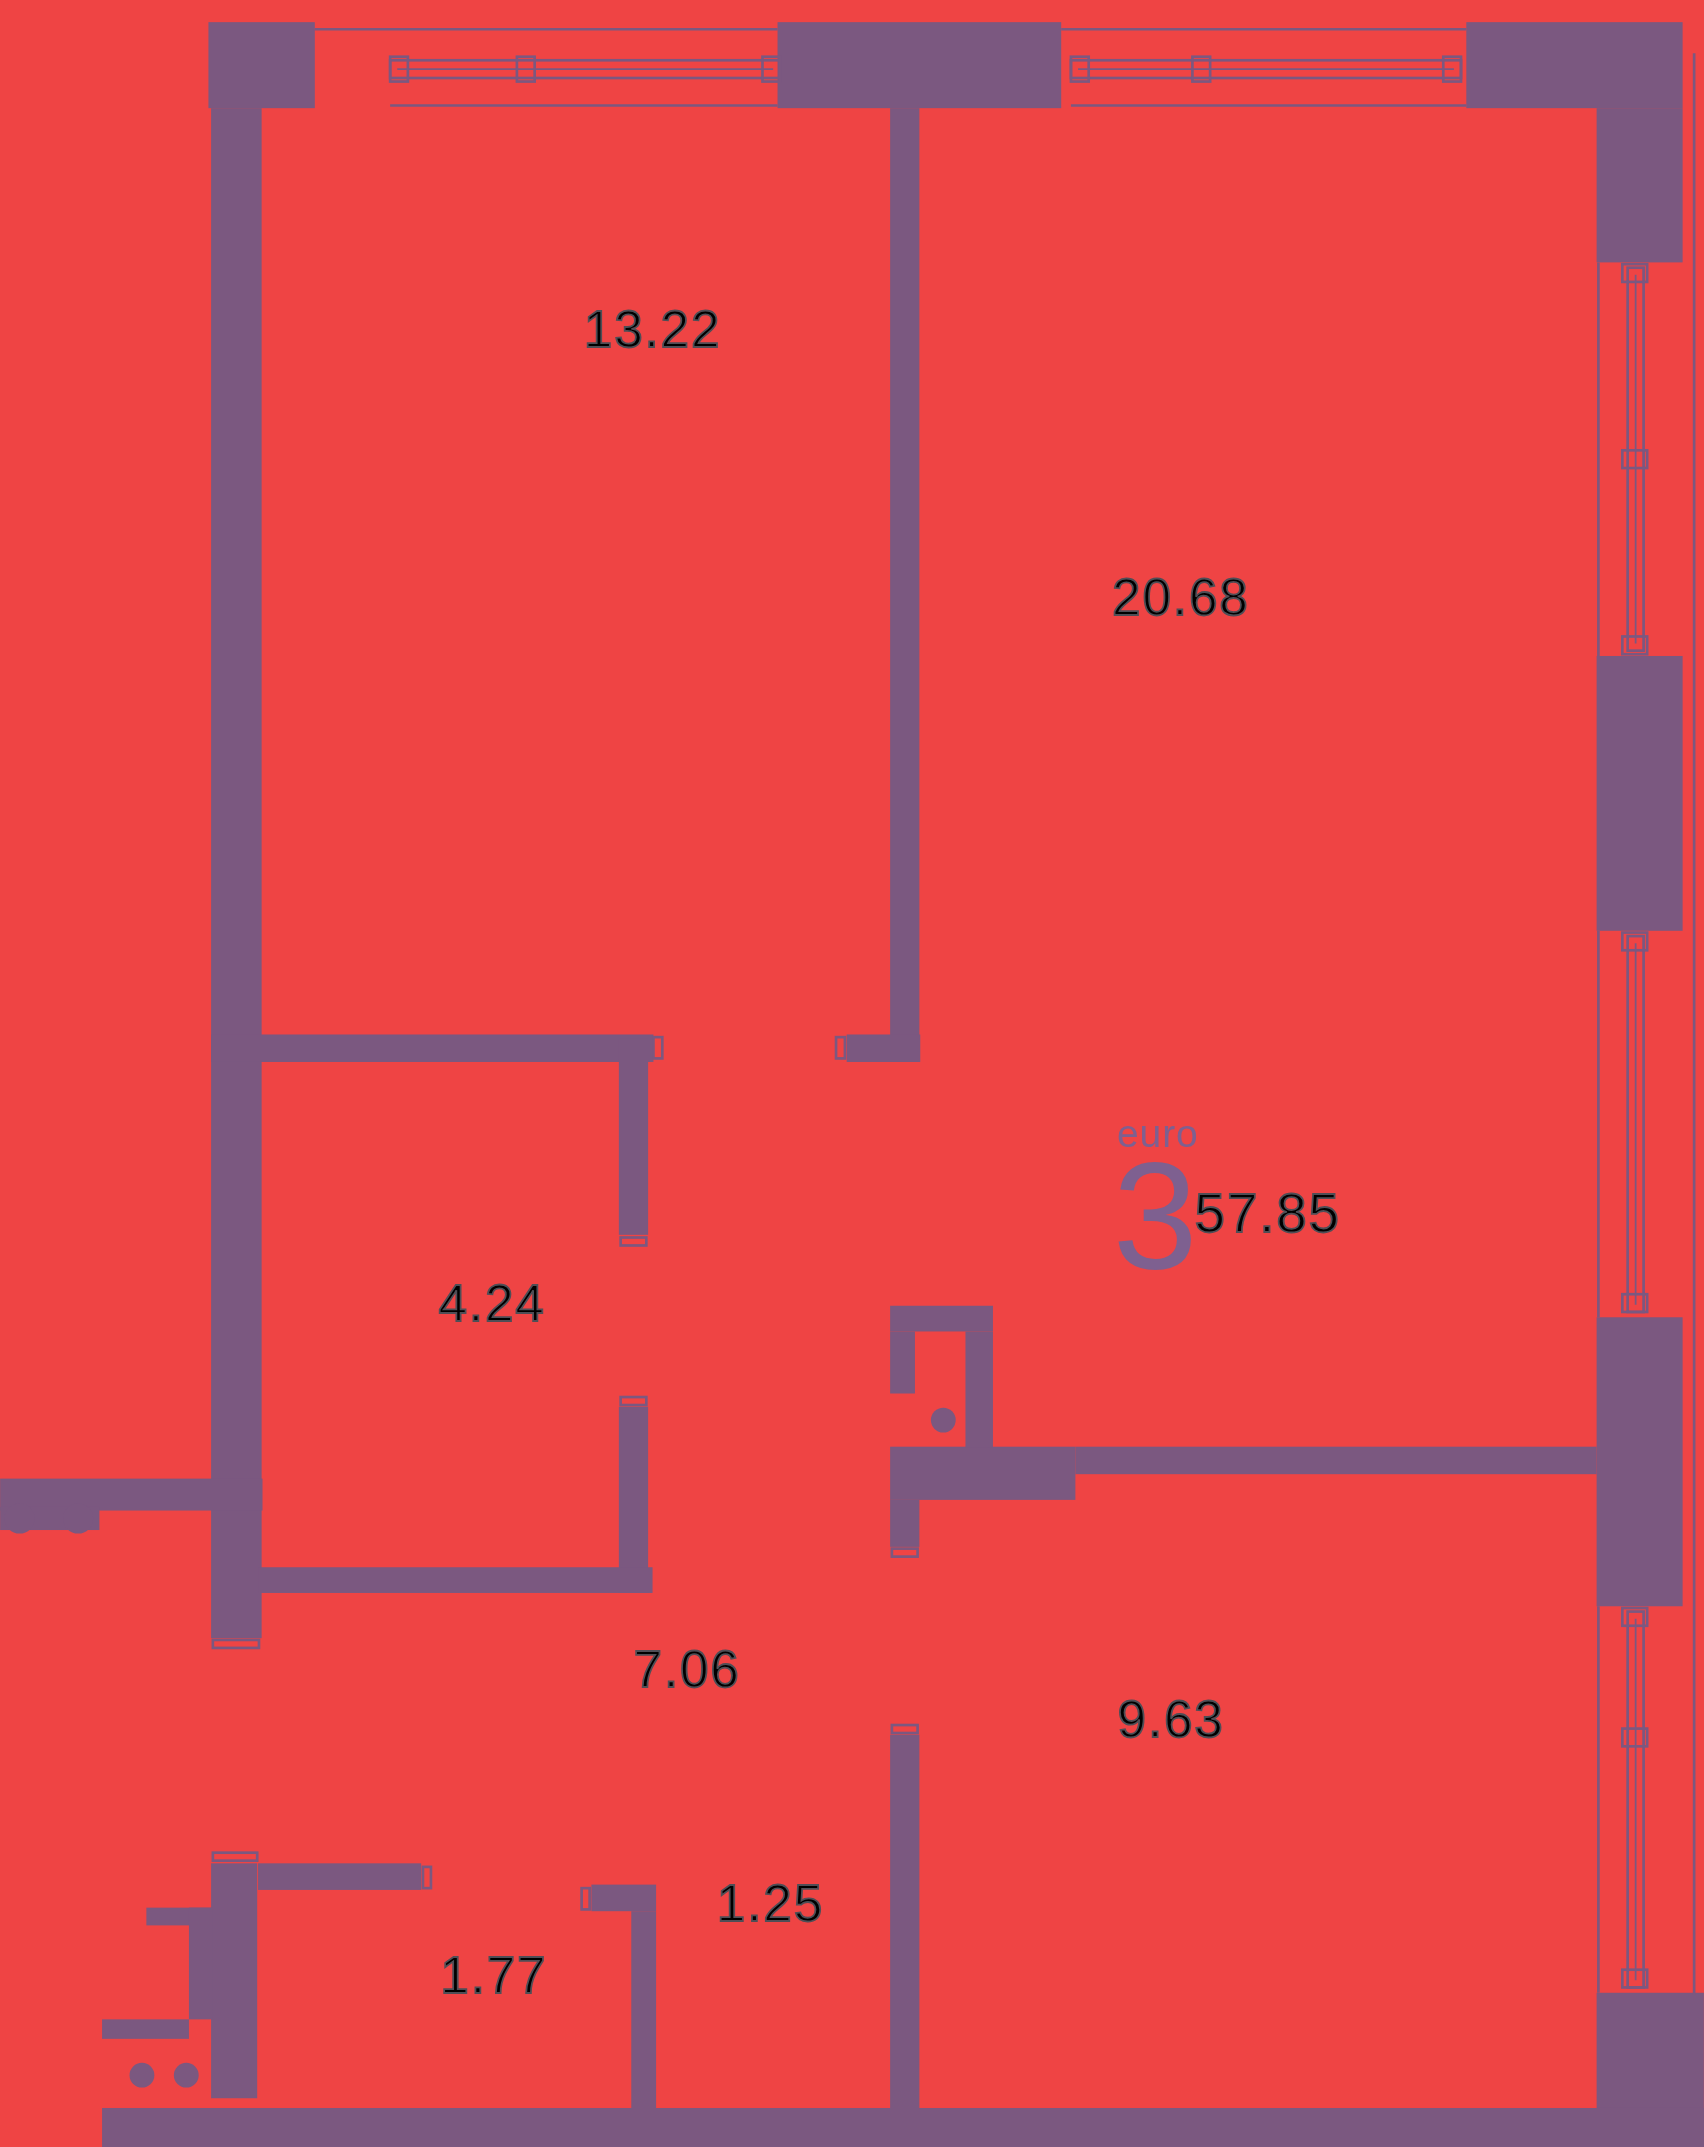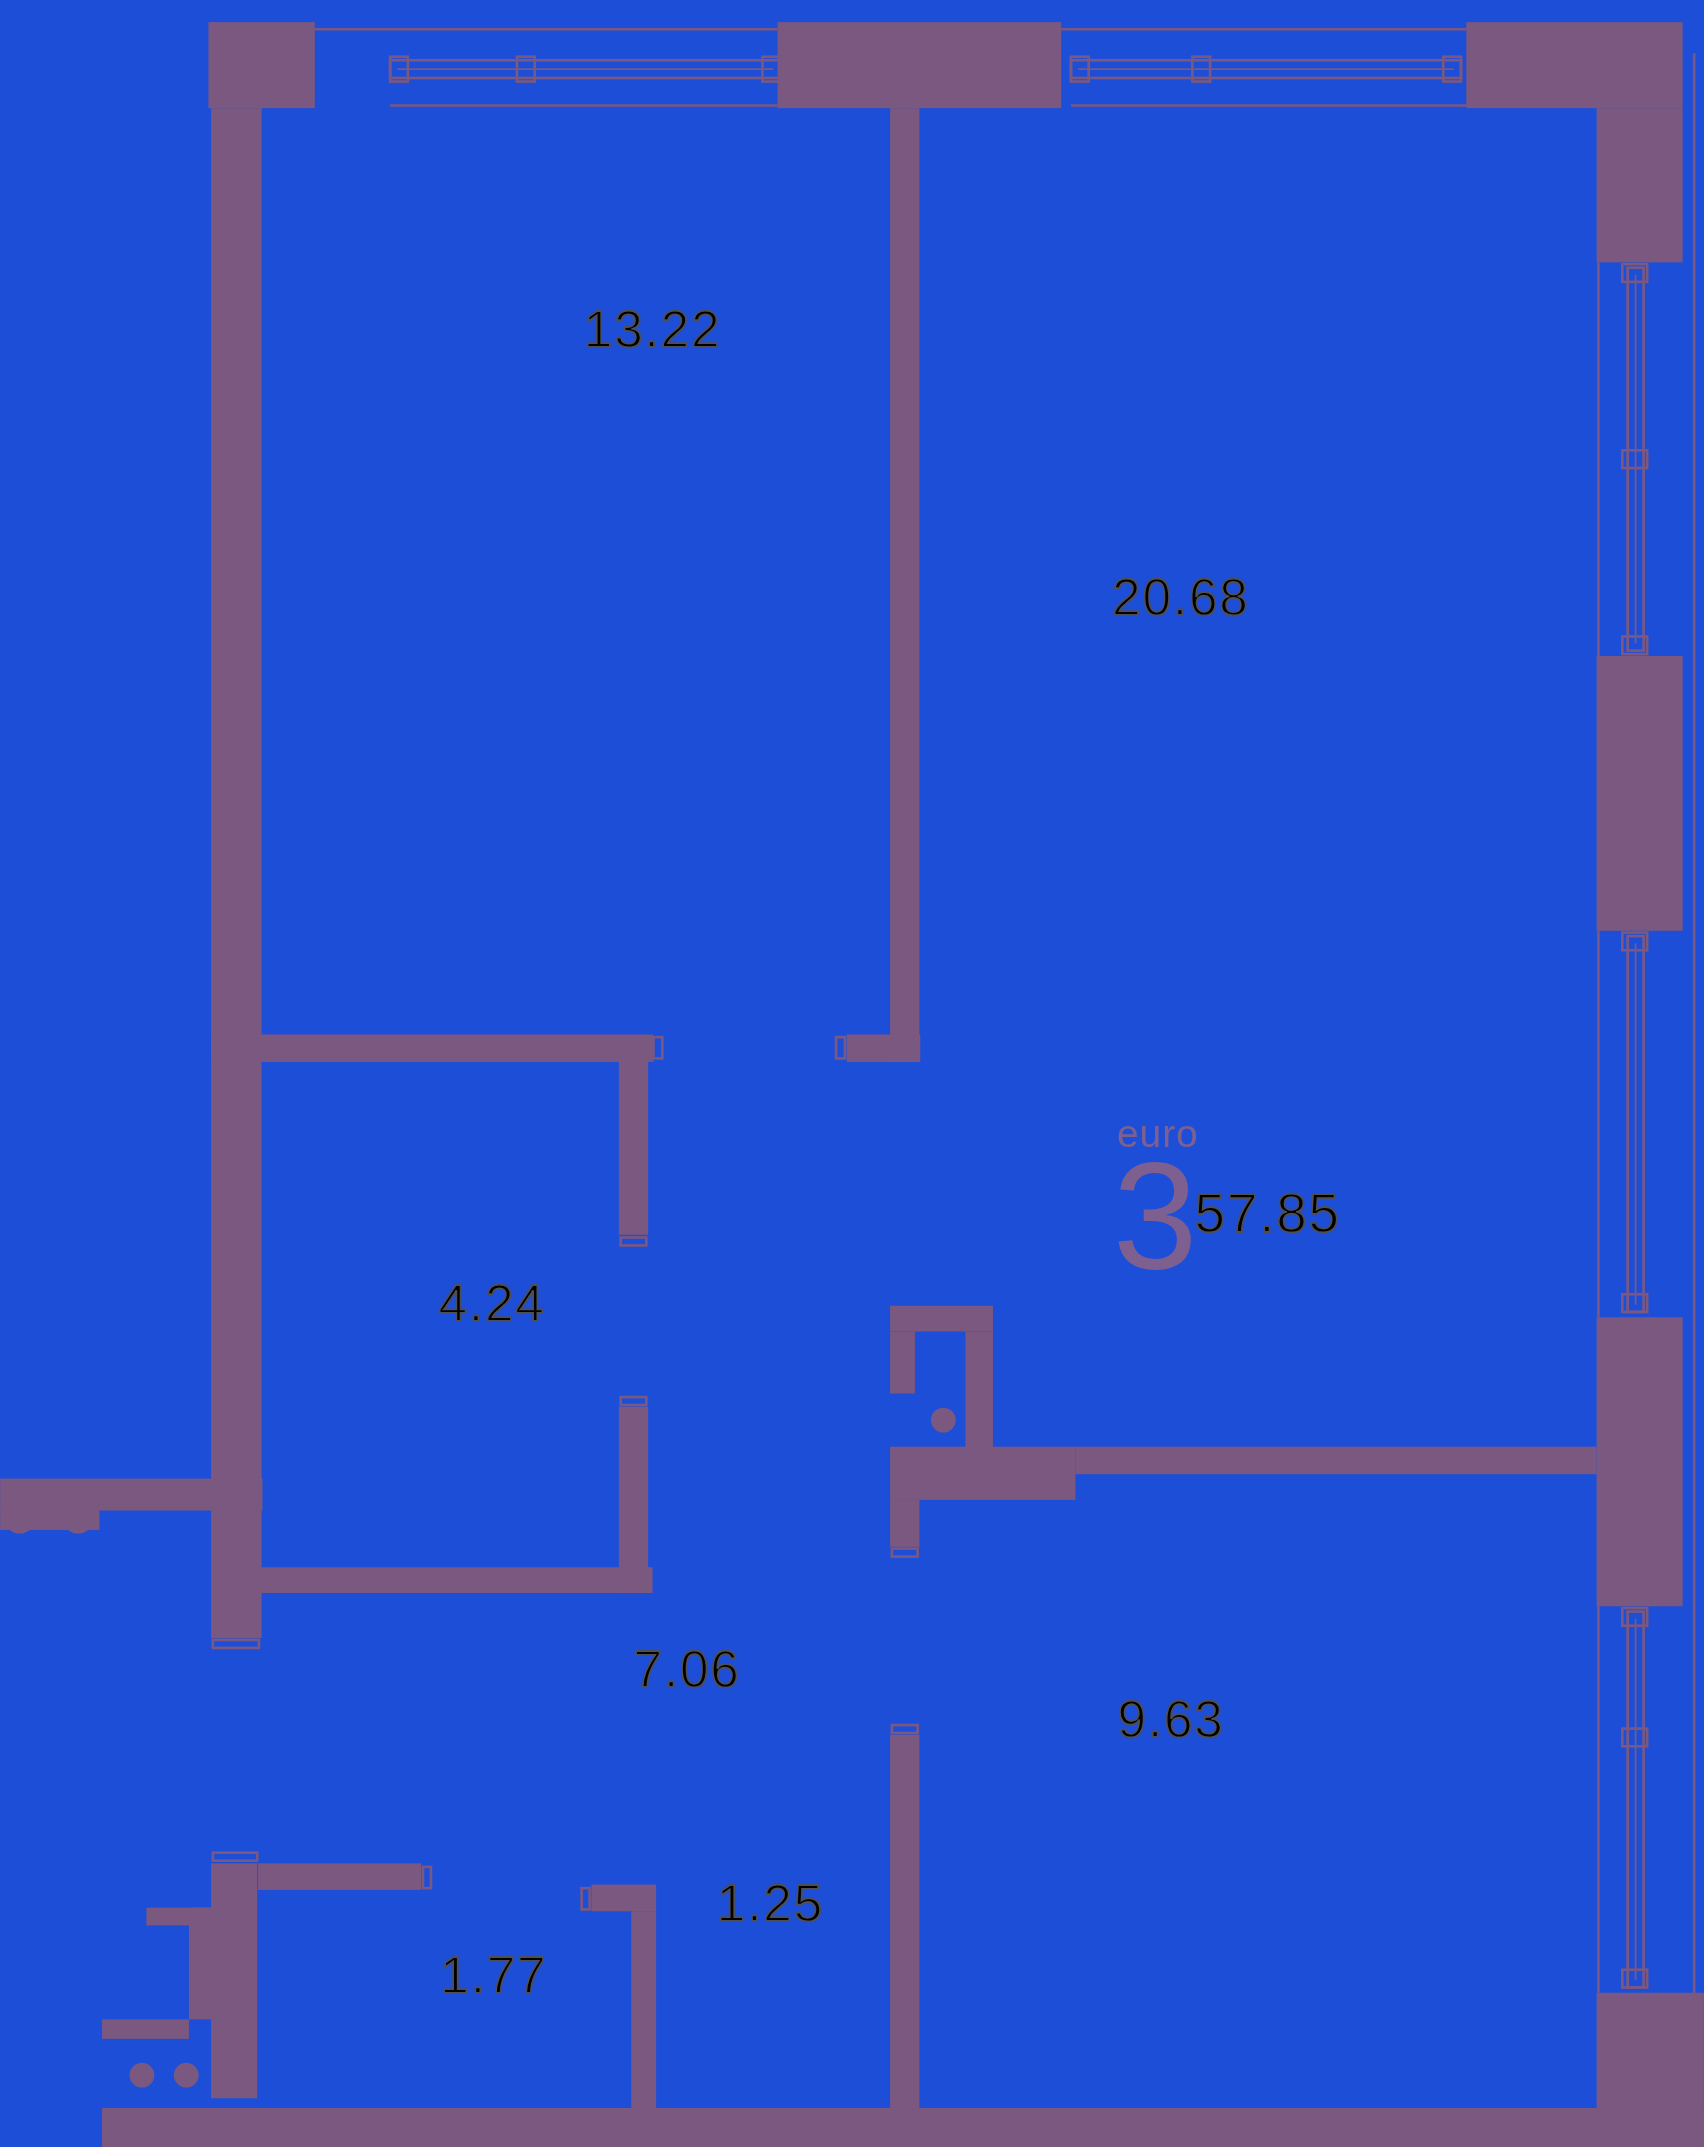--- a/index.html
+++ b/index.html
@@ -1,16 +1,16 @@
 <!DOCTYPE html>
 <html style="font-size:14px"><head>
 <meta charset="utf-8">
 <style>
   html,body{margin:0;padding:0;background:#000;}
-  .stage{position:relative;width:1704px;height:2147px;background:#1d4ed8;overflow:hidden;}
+  .stage{position:relative;width:1704px;height:2147px;background:#ef4444;overflow:hidden;}
   svg{display:block;}
   .wall{fill:#7b5880;stroke:none;}
   .cap{fill:none;stroke:#7b5880;stroke-width:3;}
   .thin{fill:none;stroke:#7b5880;stroke-width:3;}
   .thin2{fill:none;stroke:#7b5880;stroke-width:2;}
   .frame{fill:none;stroke:#7b5880;stroke-width:3;}
   .area-num{font-family:"Liberation Sans",sans-serif;font-size:58px;letter-spacing:2px;
             fill:#000;stroke:#4e4e56;stroke-width:2px;text-anchor:middle;}
   .accent-small{font-family:"Liberation Sans",sans-serif;font-size:44px;letter-spacing:1px;
             fill:#7e6090;stroke:none;text-anchor:middle;}

